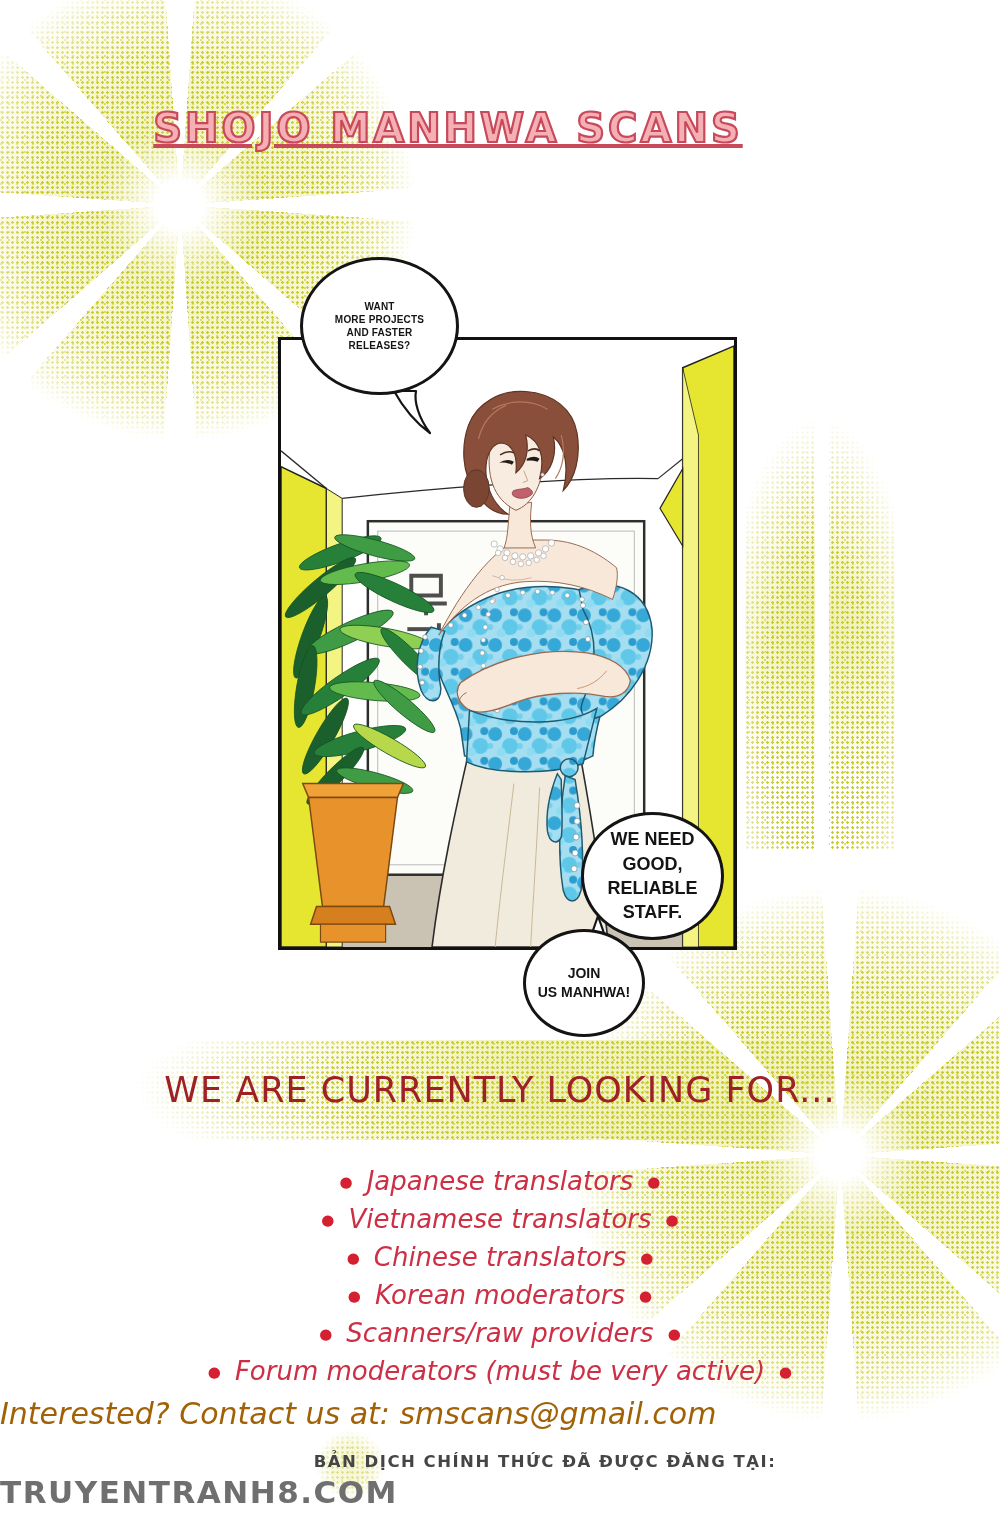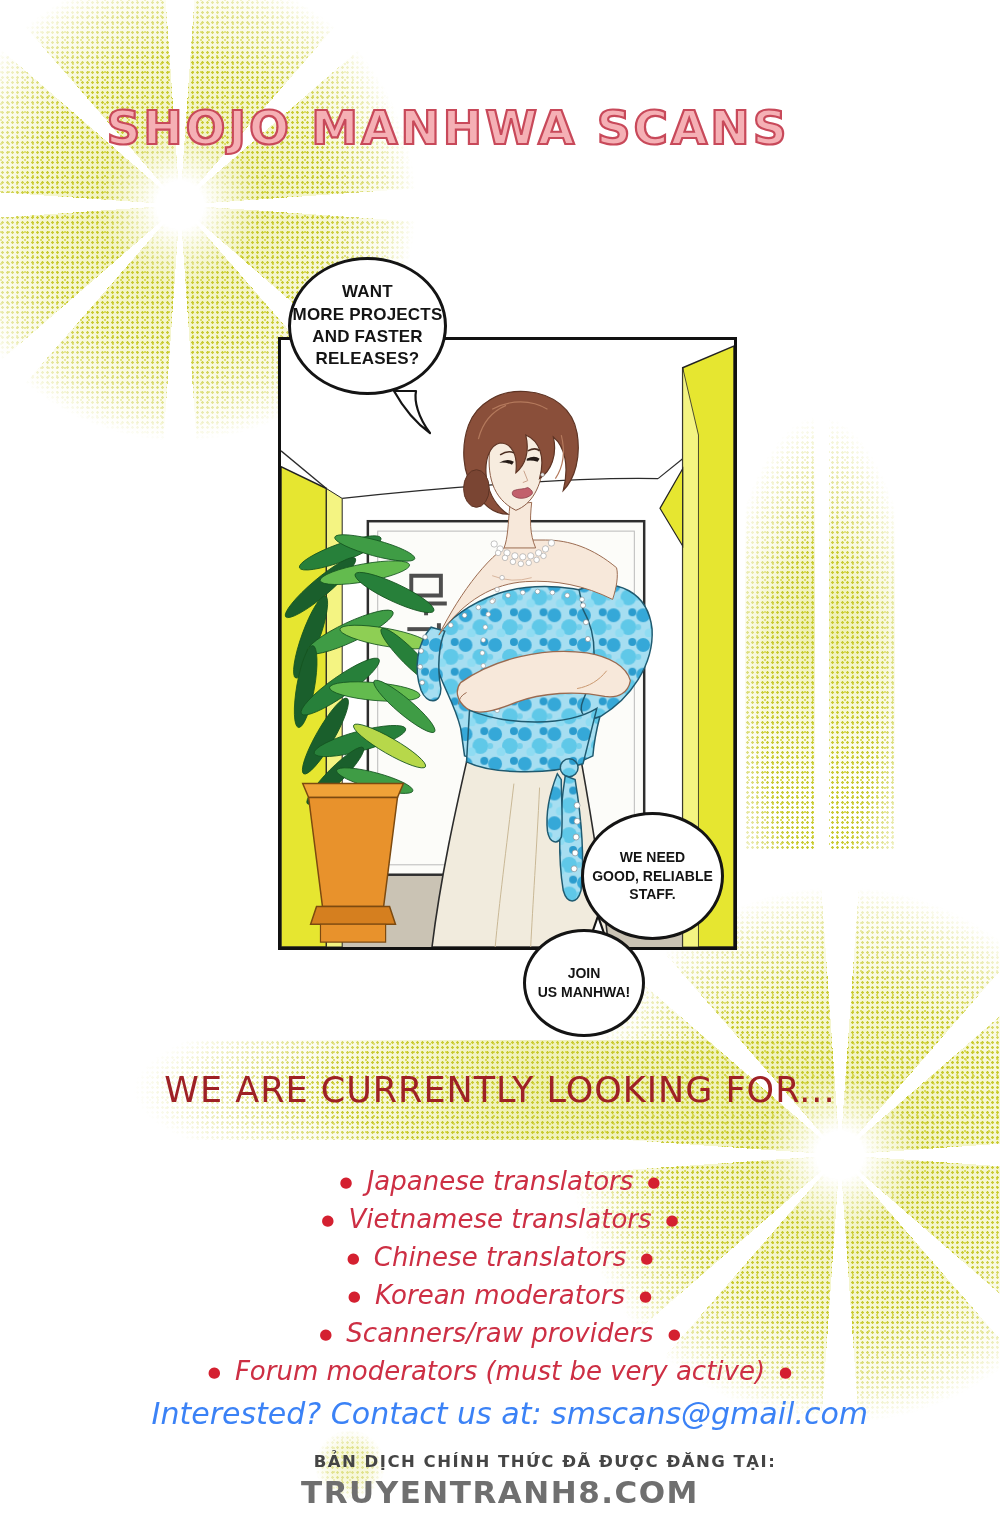--- a/index.html
+++ b/index.html
@@ -43,55 +43,55 @@
     background:linear-gradient(90deg, rgba(255,255,255,0) 0 47%, #fff 47% 56%, rgba(255,255,255,0) 56%);}
   .band-heading{left:90px;top:1040px;width:910px;height:100px;
     -webkit-mask-image:radial-gradient(ellipse 65% 130% at 62% 50%, #000 55%, transparent 88%);
             mask-image:radial-gradient(ellipse 65% 130% at 62% 50%, #000 55%, transparent 88%);}
   .patch-footer{left:250px;top:1420px;width:200px;height:90px;opacity:.55;
     -webkit-mask-image:radial-gradient(circle closest-side, #000 40%, transparent 78%);
             mask-image:radial-gradient(circle closest-side, #000 40%, transparent 78%);}
 
   
   .title{position:absolute;left:0;top:100px;width:896px;text-align:center;z-index:2;
-    font-weight:800;font-size:47px;line-height:56px;letter-spacing:3px;
+    font-weight:800;font-size:40px;line-height:56px;letter-spacing:3px;
     color:#f5b0b5;-webkit-text-stroke:2.2px #c8495a;
-    font-family:"DejaVu Sans",sans-serif;}
+    font-family:"DejaVu Sans",sans-serif;text-decoration:underline;}
 
   
   .panel{position:absolute;left:278px;top:337px;width:459px;height:613px;z-index:1;
     border:3px solid #111;box-sizing:border-box;background:#fff;}
   .panel svg{position:absolute;left:0;top:0;width:100%;height:100%;}
 
   
   .bubble{position:absolute;z-index:3;background:#fff;border:3px solid #141414;border-radius:50%;
     display:flex;align-items:center;justify-content:center;text-align:center;
     font-family:"Liberation Sans","DejaVu Sans",sans-serif;font-weight:700;color:#141414;
     white-space:pre-line;box-sizing:border-box;}
-  .bubble-1{left:288px;top:257px;width:159px;height:138px;font-size:17px;line-height:1.32;letter-spacing:.2px;}
-  .bubble-2{left:581px;top:812px;width:143px;height:128px;font-size:14px;line-height:1.35;}
+  .bubble-1{left:300px;top:257px;width:159px;height:138px;font-size:10px;line-height:1.32;letter-spacing:.2px;}
+  .bubble-2{left:581px;top:812px;width:143px;height:128px;font-size:18px;line-height:1.35;}
   .bubble-3{left:523px;top:929px;width:122px;height:108px;font-size:14px;line-height:1.35;}
   .tail{position:absolute;z-index:2;}
 
   
   .heading{position:absolute;left:0;top:1070px;width:1000px;text-align:center;z-index:2;
     font-weight:400;font-size:35px;letter-spacing:1px;color:#9e2125;}
   .roles{position:absolute;left:0;top:1166px;width:1000px;z-index:2;
     display:flex;flex-direction:column;align-items:center;gap:8px;}
   .role{display:flex;align-items:center;gap:14px;
     font-style:italic;font-weight:500;font-size:26px;color:#cd2f44;
     font-family:"DejaVu Sans",sans-serif;}
   .bullet{font-style:normal;font-size:15px;color:#d42030;line-height:1;transform:translateY(1px);}
-  .contact{position:absolute;left:0;top:1396px;width:868px;text-align:right;z-index:2;
-    font-style:italic;font-weight:500;font-size:30px;color:#3b82f6;}
+  .contact{position:absolute;left:0;top:1396px;width:868px;text-align:left;z-index:2;
+    font-style:italic;font-weight:500;font-size:30px;color:#a16207;}
 
   
   .footer-note{position:absolute;left:0;top:1452px;width:1000px;text-align:center;z-index:2;
     font-weight:700;font-size:16.5px;letter-spacing:1.5px;color:#454545;padding-left:45px;}
-  .footer-site{position:absolute;left:0;top:1474px;width:1000px;text-align:center;z-index:2;
+  .footer-site{position:absolute;left:0;top:1474px;width:1000px;text-align:left;z-index:2;
     font-weight:800;font-size:31px;letter-spacing:1.5px;color:#6f6f6f;}
 </style>
 </head>
 <body>
 
 <div class="page">
 
   <div class="sparkle sparkle-a">
       <div class="rays"></div>
     </div>

